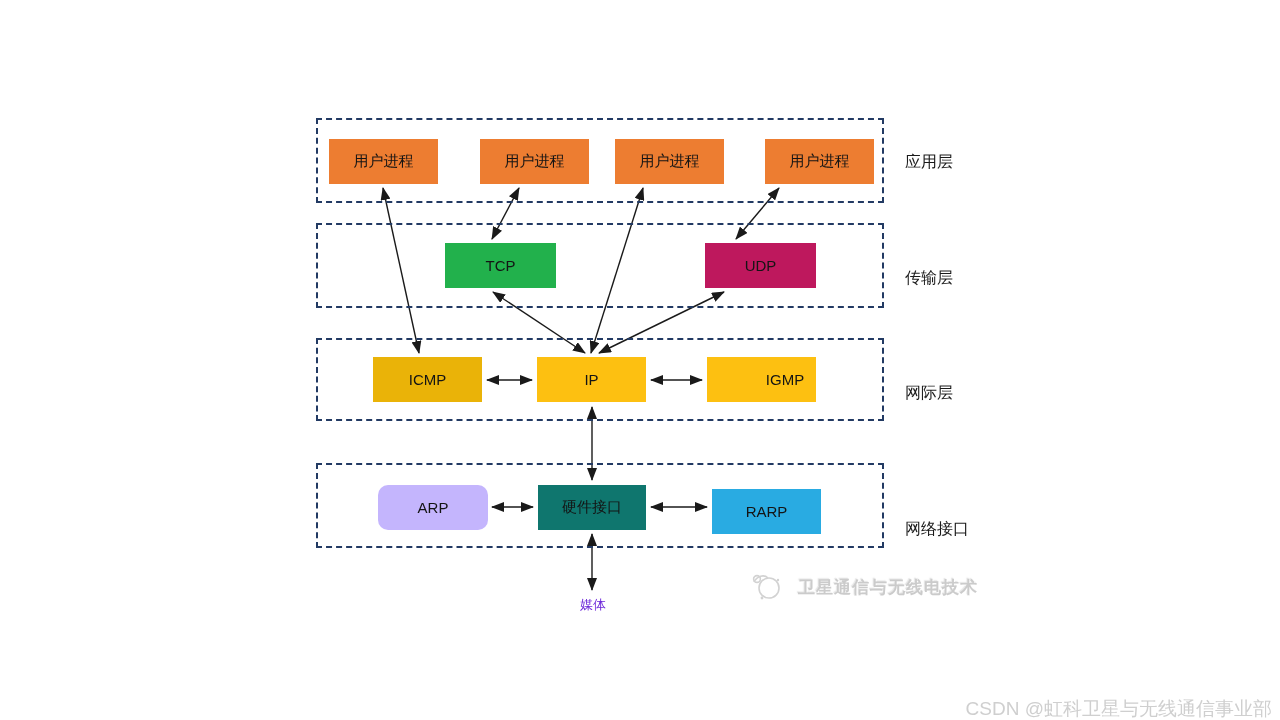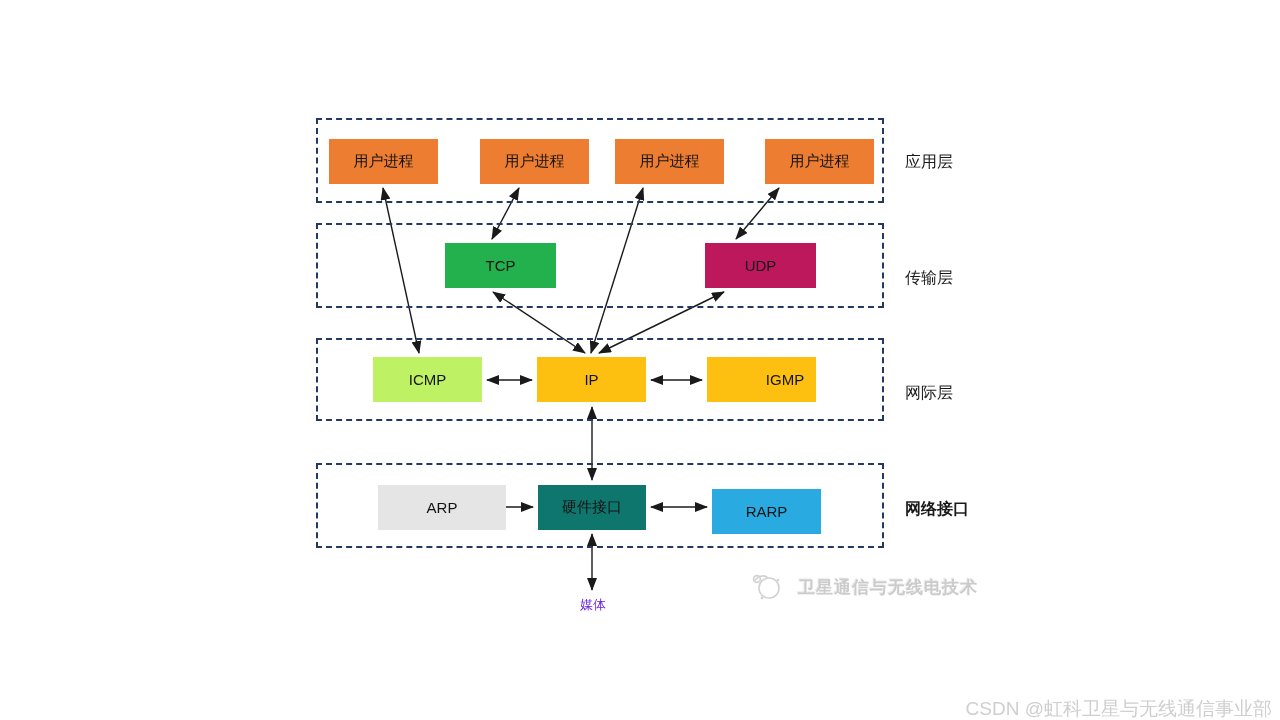--- a/index.html
+++ b/index.html
@@ -69,44 +69,44 @@
       <span>用户进程</span>
     </div>
 
   <div class="pbox" style="left: 445px; top: 243px; width: 111px; background-color: rgb(34, 177, 76);">
       <span>TCP</span>
     </div>
   <div class="pbox" style="left: 705px; top: 243px; width: 111px; background-color: #be185d;">
       <span>UDP</span>
     </div>
 
-  <div class="pbox" style="left: 373px; top: 357px; width: 109px; background-color: #bef264;">
+  <div class="pbox" style="left: 373px; top: 357px; width: 109px; background-color: #eab308;">
       <span>ICMP</span>
     </div>
   <div class="pbox" style="left: 537px; top: 357px; width: 109px; background-color: rgb(253, 192, 17);">
       <span>IP</span>
     </div>
   <div class="pbox" style="left: 707px; top: 357px; width: 109px; background-color: rgb(253, 192, 17); padding-left: 47px;">
       <span>IGMP</span>
     </div>
 
-  <div class="pbox" style="left: 378px; top: 485px; width: 128px; background-color: #e5e5e5;">
+  <div class="pbox" style="left: 378px; top: 485px; width: 110px; background-color: #c4b5fd; border-radius: 10px;">
       <span>ARP</span>
     </div>
   <div class="pbox" style="left: 538px; top: 485px; width: 108px; background-color: #0f766e;">
       <span>硬件接口</span>
     </div>
   <div class="pbox" style="left: 712px; top: 489px; width: 109px; background-color: rgb(41, 171, 226);">
       <span>RARP</span>
     </div>
 
   <div class="layer-label" style="top:152px;">应用层</div>
   <div class="layer-label" style="top:268px;">传输层</div>
   <div class="layer-label" style="top:383px;">网际层</div>
-  <div class="layer-label" style="top:499px;font-weight:bold;">网络接口</div>
+  <div class="layer-label" style="top:519px;">网络接口</div>
 
   <div class="media-label">媒体</div>
 
   <div class="watermark">
     <svg width="34" height="30" viewBox="0 0 34 30">
       <g fill="none" stroke="#d2d2d2" stroke-width="1.6">
         <circle cx="19" cy="16" r="10"></circle>
         <path d="M4,10 C7,4 14,2 18,6"></path>
         <circle cx="7" cy="7" r="3.4"></circle>
       </g>

